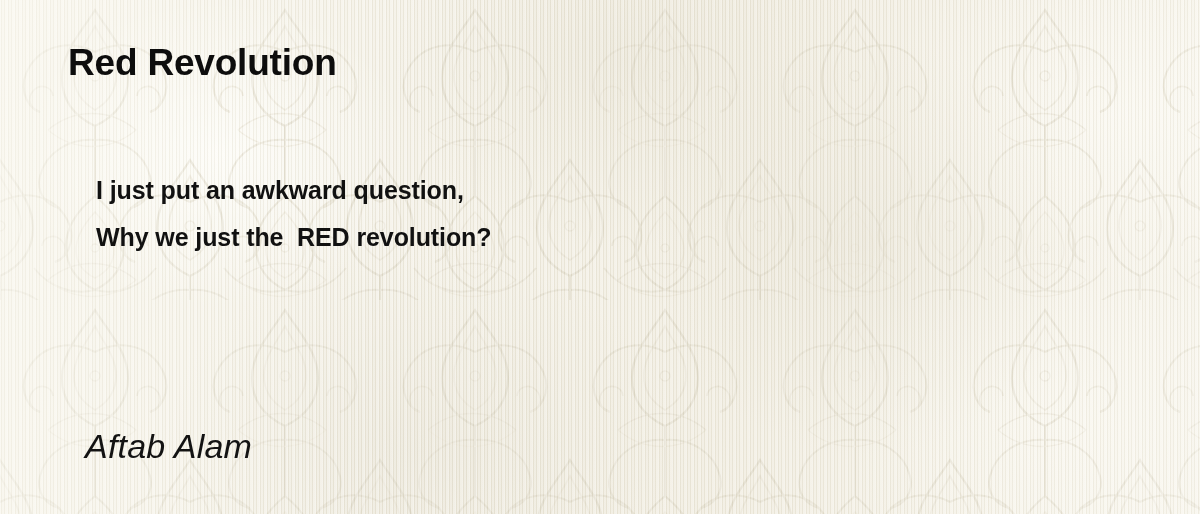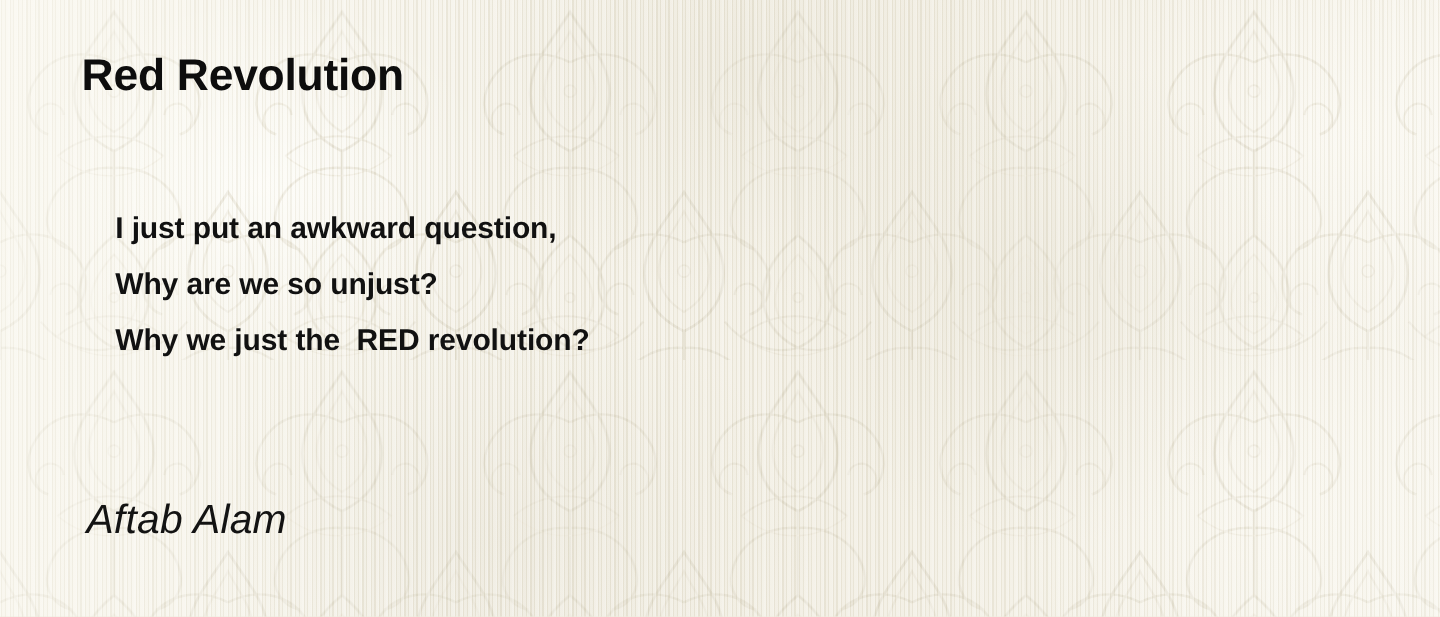--- a/index.html
+++ b/index.html
@@ -116,21 +116,21 @@
     line-height: 47px;
     color: #111111;
     white-space: pre;
     letter-spacing: -0.1px;
   }
 
   .poem-author {
     position: absolute;
     top: 411px;
     left: 0;
-    margin: 4px;
+    margin: 17px;
     font-size: 34px;
     font-weight: normal;
     font-style: italic;
     line-height: 1.1;
     color: #131313;
     white-space: nowrap;
     letter-spacing: 0.2px;
   }
 </style>
 </head>
@@ -189,20 +189,19 @@
 
   <div class="bg-layer bg-stripes"></div>
   <div class="bg-layer bg-wash"></div>
 
   <div class="content">
 
     <h1 class="poem-title">Red Revolution</h1>
 
     <div class="poem-body">
       <div class="poem-line">I just put an awkward question,</div>
-      <div class="poem-line">Why are we so unjust?</div>
       <div class="poem-line">Why we just the  RED revolution?</div>
     </div>
 
     <div class="poem-author">Aftab Alam</div>
 
   </div>
 </div>
 
 </body></html>

